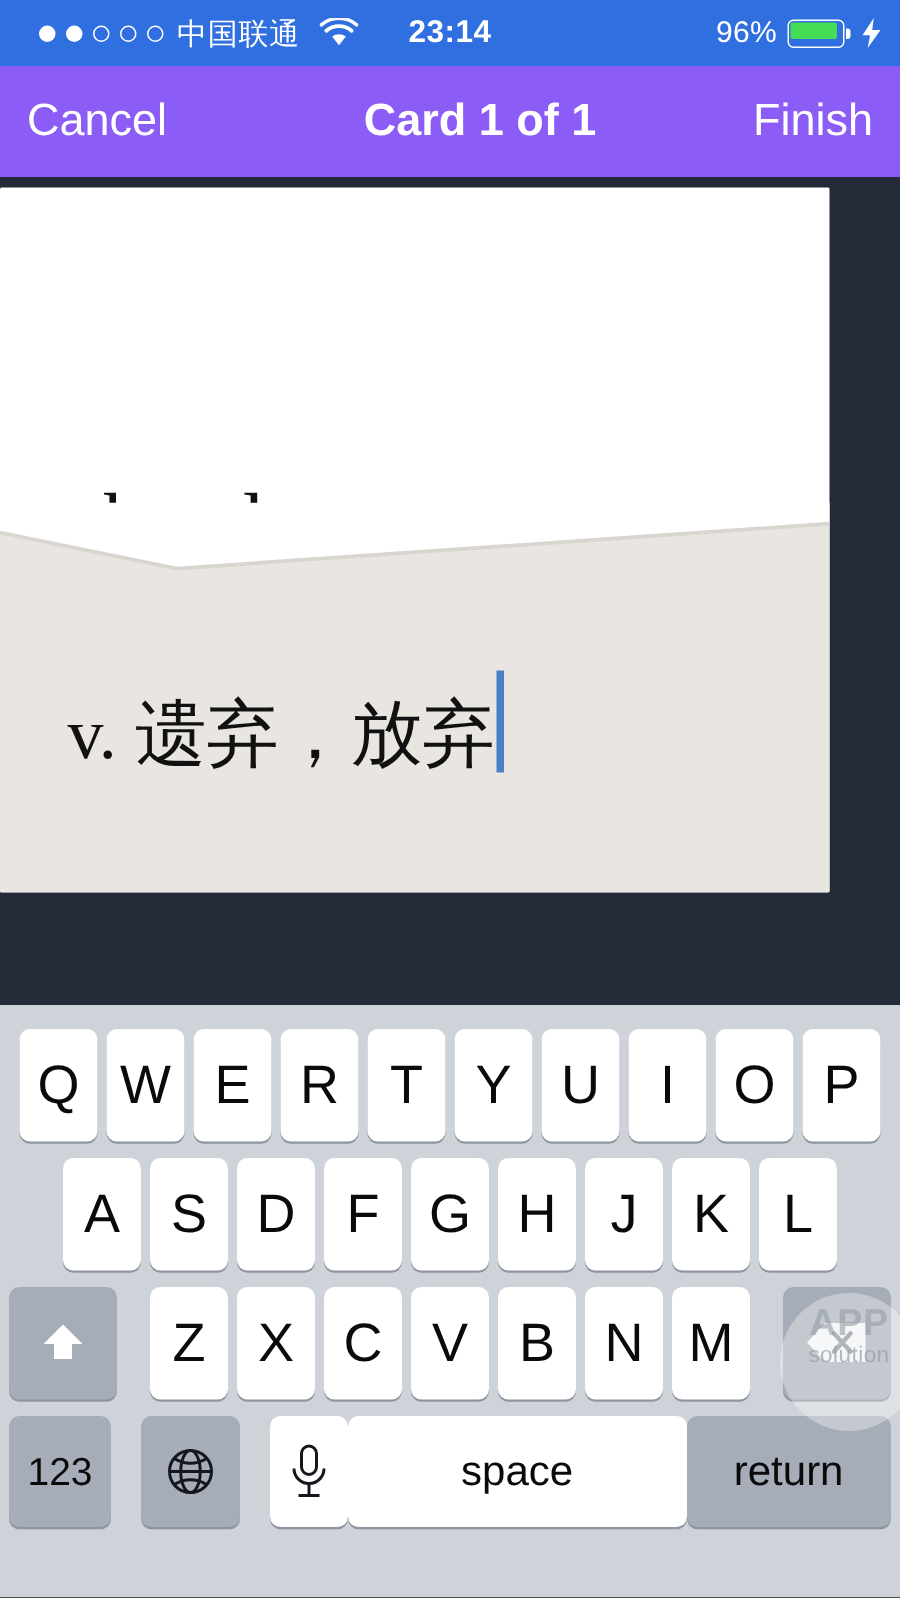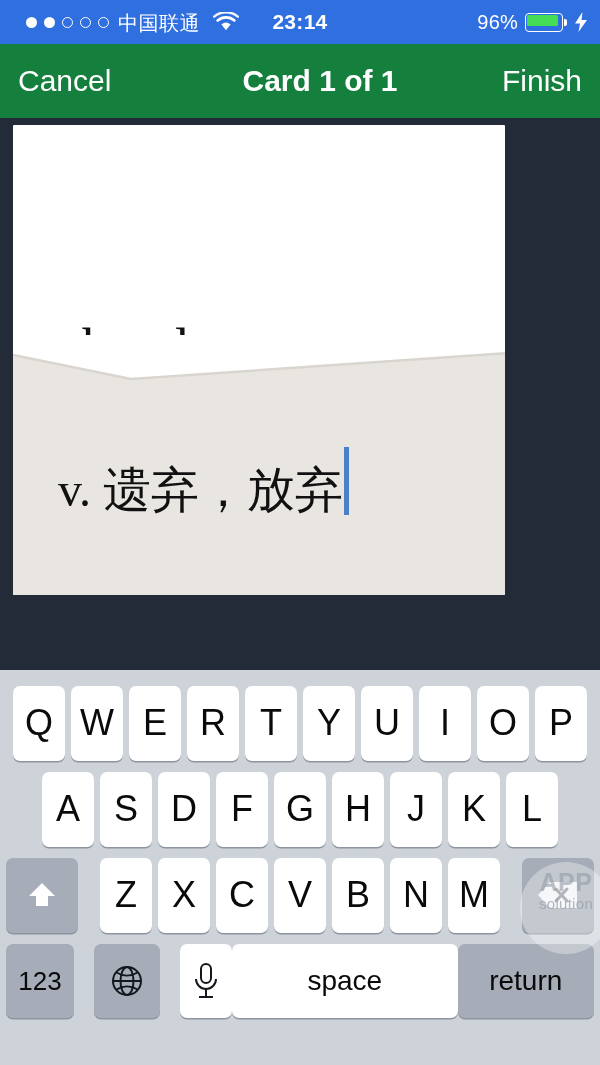--- a/index.html
+++ b/index.html
@@ -78,21 +78,21 @@
     width: 3px; height: 7px;
     background: #ffffff; border-radius: 0 2px 2px 0;
   }
   #charging-bolt { display:block; }
 
   
   #nav-bar {
     position: absolute;
     left: 0; top: 44px;
     width: 600px; height: 74px;
-    background: #15803d;
+    background: #8b5cf6;
     color: #ffffff;
   }
   #nav-cancel {
     position: absolute; left: 18px; top: 0; height: 74px;
     display: flex; align-items: center;
     font-size: 30px; color: #ffffff;
     cursor: pointer;
   }
   #nav-title {
     position: absolute; left: 0; right: 0; top: 0; height: 74px;
@@ -108,22 +108,22 @@
 
   
   #card-area {
     position: absolute;
     left: 0; top: 118px;
     width: 600px; height: 552px;
     background: #242b38;
   }
   #card {
     position: absolute;
-    left: 13px; top: 7px;
-    width: 492px; height: 470px;
+    left: 0; top: 7px;
+    width: 553px; height: 470px;
     background: #ffffff;
     overflow: hidden;
     border-radius: 1px;
   }
   #card-term {
     position: absolute;
     left: 45px; top: 196px;
     font-family: "Liberation Serif", "DejaVu Serif", serif;
     font-size: 54px;
     color: #111111;

